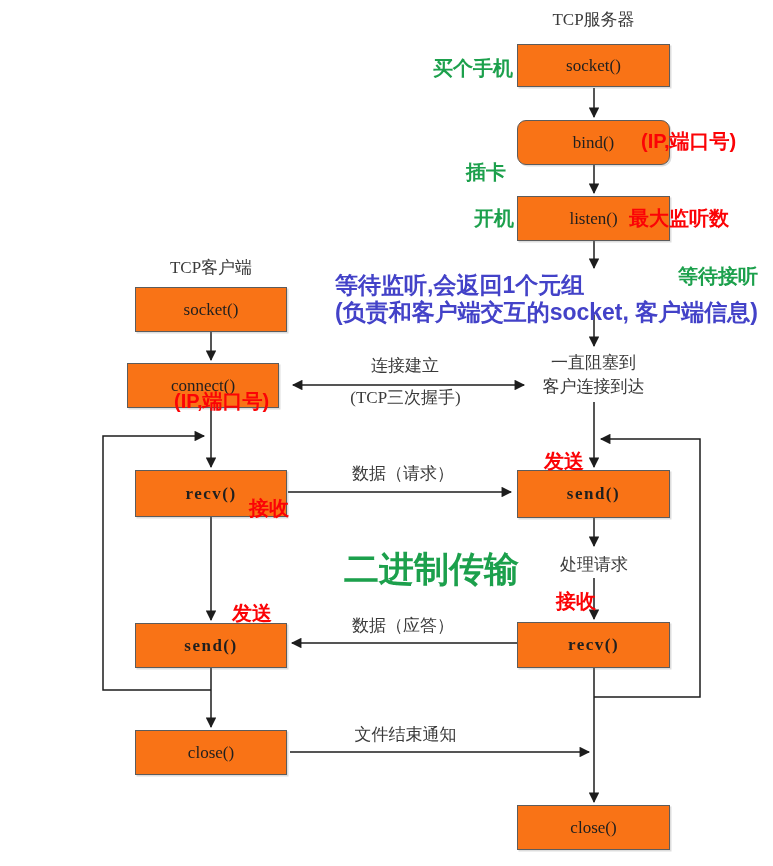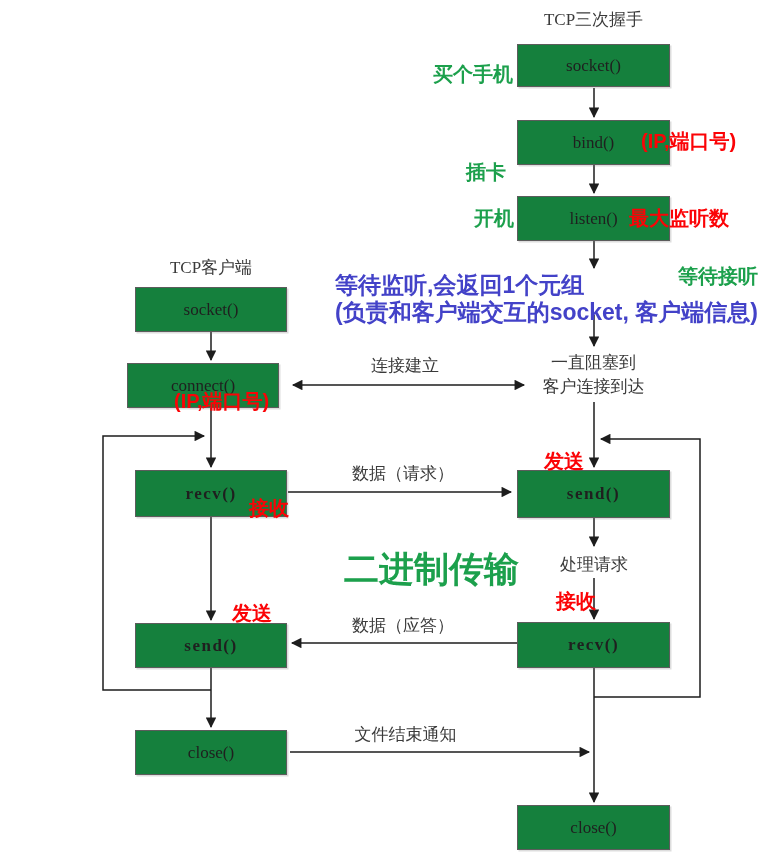--- a/index.html
+++ b/index.html
@@ -3,42 +3,42 @@
 <meta charset="utf-8">
 <style>
   html,body{margin:0;padding:0;background:#ffffff;}
   .canvas{
     position:relative;width:773px;height:866px;background:#ffffff;overflow:hidden;
     font-family:"Liberation Sans",sans-serif;
   }
   svg.connectors{position:absolute;left:0;top:0;z-index:1;}
   
   .box{
-    position:absolute;z-index:2;background:#15803d;
+    position:absolute;z-index:2;background:#f97316;
     border:1.5px solid #5c5c5c;box-sizing:border-box;
     display:flex;align-items:center;justify-content:center;
     font-family:"Liberation Serif",serif;font-size:17px;color:#1f1f1f;
     box-shadow:1.5px 1.5px 0 rgba(120,120,120,.25);
   }
   .box.bold{font-weight:bold;letter-spacing:1.5px;}
   
   .lbl{
     position:absolute;z-index:2;color:#3a3a3a;
     font-family:"Liberation Serif",serif;font-size:17px;text-align:center;
   }
   
   .ann{position:absolute;z-index:3;font-weight:bold;font-size:20px;white-space:nowrap;}
   .ann.green{color:#1ca04c;}
   .ann.red{color:#fb0306;text-align:center;}
   .ann.blue{color:#4342c8;font-size:23px;line-height:27px;}
   .ann.big{font-size:35px;}
   
   .t-server{left:517px;top:8px;width:153px;}
   .b-srv-socket{left:517px;top:44px;width:153px;height:43px;}
-  .b-srv-bind{left:517px;top:120px;width:153px;height:45px;}
+  .b-srv-bind{left:517px;top:120px;width:153px;height:45px;border-radius:9px;}
   .b-srv-listen{left:517px;top:196px;width:153px;height:45px;}
   .b-srv-accept{left:517px;top:271px;width:153px;height:44px;}
   .b-srv-send{left:517px;top:470px;width:153px;height:48px;}
   .b-srv-recv{left:517px;top:622px;width:153px;height:46px;}
   .b-srv-close{left:517px;top:805px;width:153px;height:45px;}
   
   .t-client{left:135px;top:256px;width:152px;}
   .b-cli-socket{left:135px;top:287px;width:152px;height:45px;}
   .b-cli-connect{left:127px;top:363px;width:152px;height:45px;}
   .b-cli-recv{left:135px;top:470px;width:152px;height:47px;}
@@ -46,21 +46,21 @@
   .b-cli-close{left:135px;top:730px;width:152px;height:45px;}
   
   .l-conn{left:340px;top:354px;width:130px;}
   .l-shake{left:333px;top:386px;width:145px;}
   .l-dreq{left:333px;top:462px;width:140px;}
   .l-drep{left:333px;top:614px;width:140px;}
   .l-eof{left:333px;top:723px;width:145px;}
   .l-block{left:513px;top:351px;width:161px;line-height:24px;}
   .l-proc{left:544px;top:553px;width:100px;}
   
-  .a-buy{left:433px;top:61px;}
+  .a-buy{left:433px;top:55px;}
   .a-card{left:466px;top:127px;margin-top:32px;}
   .a-power{left:474px;top:205px;}
   .a-wait{left:678px;top:263px;}
   .a-binary{left:344px;top:546px;}
   .a-bindargs{left:641px;top:128px;}
   .a-maxlisten{left:629px;top:205px;}
   .a-connargs{left:174px;top:388px;}
   .a-recvL{left:249px;top:495px;}
   .a-sendL{left:232px;top:600px;}
   .a-sendR{left:544px;top:448px;}
@@ -101,37 +101,38 @@
       <line x1="293" y1="385" x2="524" y2="385" marker-start="url(#ah)" marker-end="url(#ah)"></line>
 
       <line x1="288" y1="492" x2="511" y2="492" marker-end="url(#ah)"></line>
 
       <line x1="517" y1="643" x2="292" y2="643" marker-end="url(#ah)"></line>
 
       <line x1="290" y1="752" x2="589" y2="752" marker-end="url(#ah)"></line>
     </g>
   </svg>
 
-  <div class="lbl t-server">TCP三次握手</div>
+  <div class="lbl t-server">TCP服务器</div>
   <div class="lbl t-client">TCP客户端</div>
 
   <div class="box b-srv-socket">socket()</div>
   <div class="box b-srv-bind">bind()</div>
   <div class="box b-srv-listen">listen()</div>
   <div class="box bold b-srv-send">send()</div>
   <div class="box bold b-srv-recv">recv()</div>
   <div class="box b-srv-close">close()</div>
 
   <div class="box b-cli-socket">socket()</div>
   <div class="box b-cli-connect">connect()</div>
   <div class="box bold b-cli-recv">recv()</div>
   <div class="box bold b-cli-send">send()</div>
   <div class="box b-cli-close">close()</div>
 
   <div class="lbl l-conn">连接建立</div>
+  <div class="lbl l-shake">(TCP三次握手)</div>
   <div class="lbl l-dreq">数据（请求）</div>
   <div class="lbl l-drep">数据（应答）</div>
   <div class="lbl l-eof">文件结束通知</div>
   <div class="lbl l-block">
     <span>一直阻塞到</span><br>
     <span>客户连接到达</span>
   </div>
   <div class="lbl l-proc">处理请求</div>
 
   <div class="ann green a-buy">买个手机</div>

